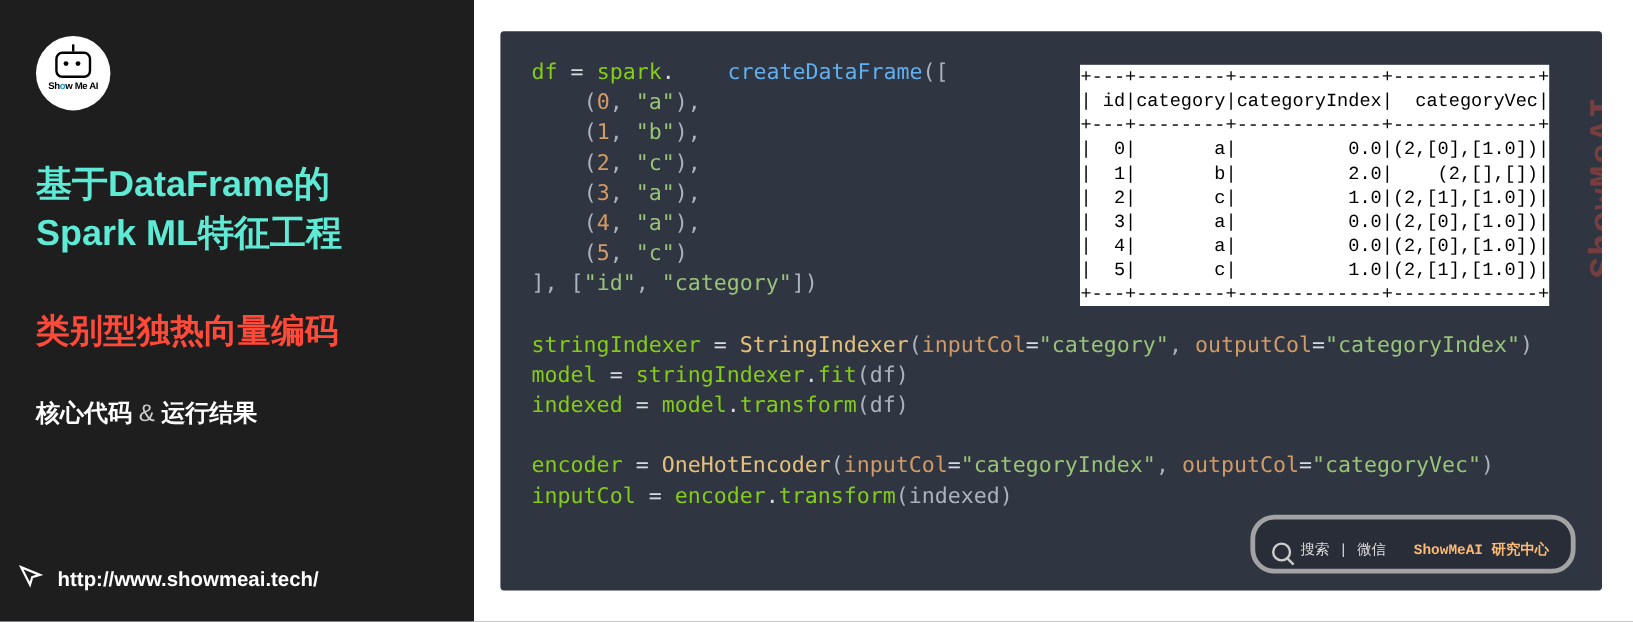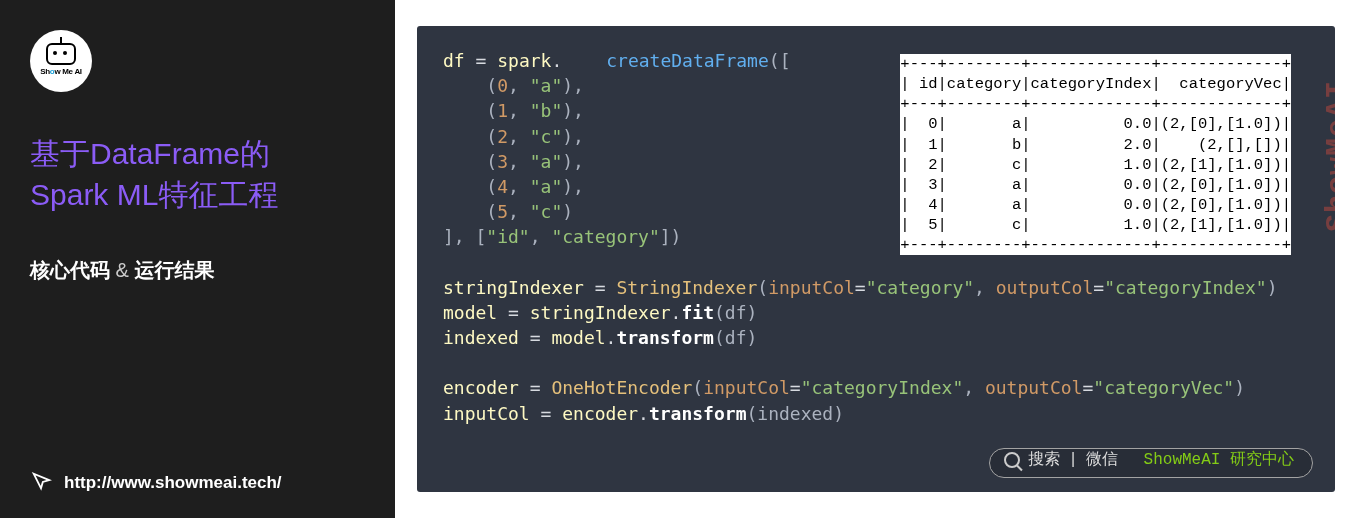--- a/index.html
+++ b/index.html
@@ -63,40 +63,40 @@
     font-size: 8px;
     font-weight: bold;
     color: #000;
     margin-top: 2px;
     letter-spacing: -0.3px;
   }
   .logo-text .o { color: #18a0d8; }
   .title-block { margin-bottom: 42px; }
   .title-line {
     font-size: 30px;
-    font-weight: normal;
+    font-weight: bold;
     line-height: 1.35;
-    color: #8b5cf6;
+    color: #5eead4;
   }
   .subtitle {
     font-size: 28px;
     font-weight: bold;
     color: #ff4a3a;
     margin-bottom: 36px;
   }
   .caption {
     font-size: 20px;
     font-weight: bold;
     color: #fff;
   }
   .caption .amp { color: #ccc; font-weight: normal; }
   .footer {
     position: absolute;
     bottom: 22px;
-    left: 30px;
+    left: 14px;
     display: flex;
     align-items: center;
     gap: 12px;
   }
   .cursor-icon svg { width: 22px; height: 22px; stroke: #fff; fill: none; stroke-width: 2; }
   .footer-url {
     font-size: 17px;
     font-weight: bold;
     color: #fff;
   }
@@ -112,24 +112,24 @@
     background: #2f3541;
     border-radius: 3px;
     padding: 22px 26px;
     font-family: Consolas, "Courier New", monospace;
     font-size: 18px;
     line-height: 1.4;
     color: #d7dae0;
     position: relative;
     overflow: hidden;
   }
-  .tok-var   { color: #fef9c3; }
+  .tok-var   { color: #84cc16; }
   .tok-op    { color: #d7dae0; }
   .tok-attr  { color: #61afef; margin-left: 44px; }
-  .tok-call  { color: #ffffff; font-weight: bold; }
+  .tok-call  { color: #84cc16; }
   .tok-class { color: #e5c07b; }
   .tok-paren { color: #abb2bf; }
   .tok-num   { color: #d19a66; }
   .tok-str   { color: #98c379; }
   .tok-kw    { color: #d19a66; }
   pre { white-space: pre; }
   .output-table {
     position: absolute;
     top: 28px;
     right: 44px;
@@ -149,60 +149,61 @@
     color: rgba(255,80,60,0.35);
     font-weight: bold;
     transform: rotate(-90deg);
     transform-origin: right top;
     letter-spacing: 1px;
   }
   .search-pill {
     position: absolute;
     bottom: 14px;
     right: 22px;
-    border: 1px solid #a3a3a3;
+    border: 4px solid #a3a3a3;
     border-radius: 20px;
-    padding: 0 18px 6px 14px;
+    padding: 18px 18px 6px 14px;
     display: flex;
     align-items: center;
     gap: 8px;
     color: #ddd;
-    font-size: 16px;
+    font-size: 12px;
     background: rgba(0,0,0,0.15);
   }
   .search-pill .mag {
     width: 16px; height: 16px;
     border: 2px solid #ccc;
     border-radius: 50%;
     position: relative;
   }
   .search-pill .mag::after {
     content:'';
     position: absolute;
     width: 7px; height: 2px;
     background: #ccc;
     bottom: -3px; right: -5px;
     transform: rotate(45deg);
   }
-  .search-pill .bold { font-weight: normal; color: #84cc16; }
+  .search-pill .bold { font-weight: bold; color: #fdba74; }
 </style>
 </head>
 <body>
 
 <div class="sidebar">
   <div class="logo">
     <div class="logo-robot"></div>
     <div class="logo-text">
       <span>Sh</span><span class="o">o</span><span>w Me AI</span>
     </div>
   </div>
   <div class="title-block">
     <div class="title-line">基于DataFrame的</div>
     <div class="title-line">Spark ML特征工程</div>
   </div>
+  <div class="subtitle">类别型独热向量编码</div>
   <div class="caption">
     <span>核心代码</span><span class="amp"> &amp; </span><span>运行结果</span>
   </div>
   <div class="footer">
     <span class="cursor-icon">
       <svg viewBox="0 0 24 24">
           <path d="M4 4 L12 20 L14 13 L21 11 Z"></path>
         </svg>
     </span>
     <span class="footer-url">http://www.showmeai.tech/</span>

